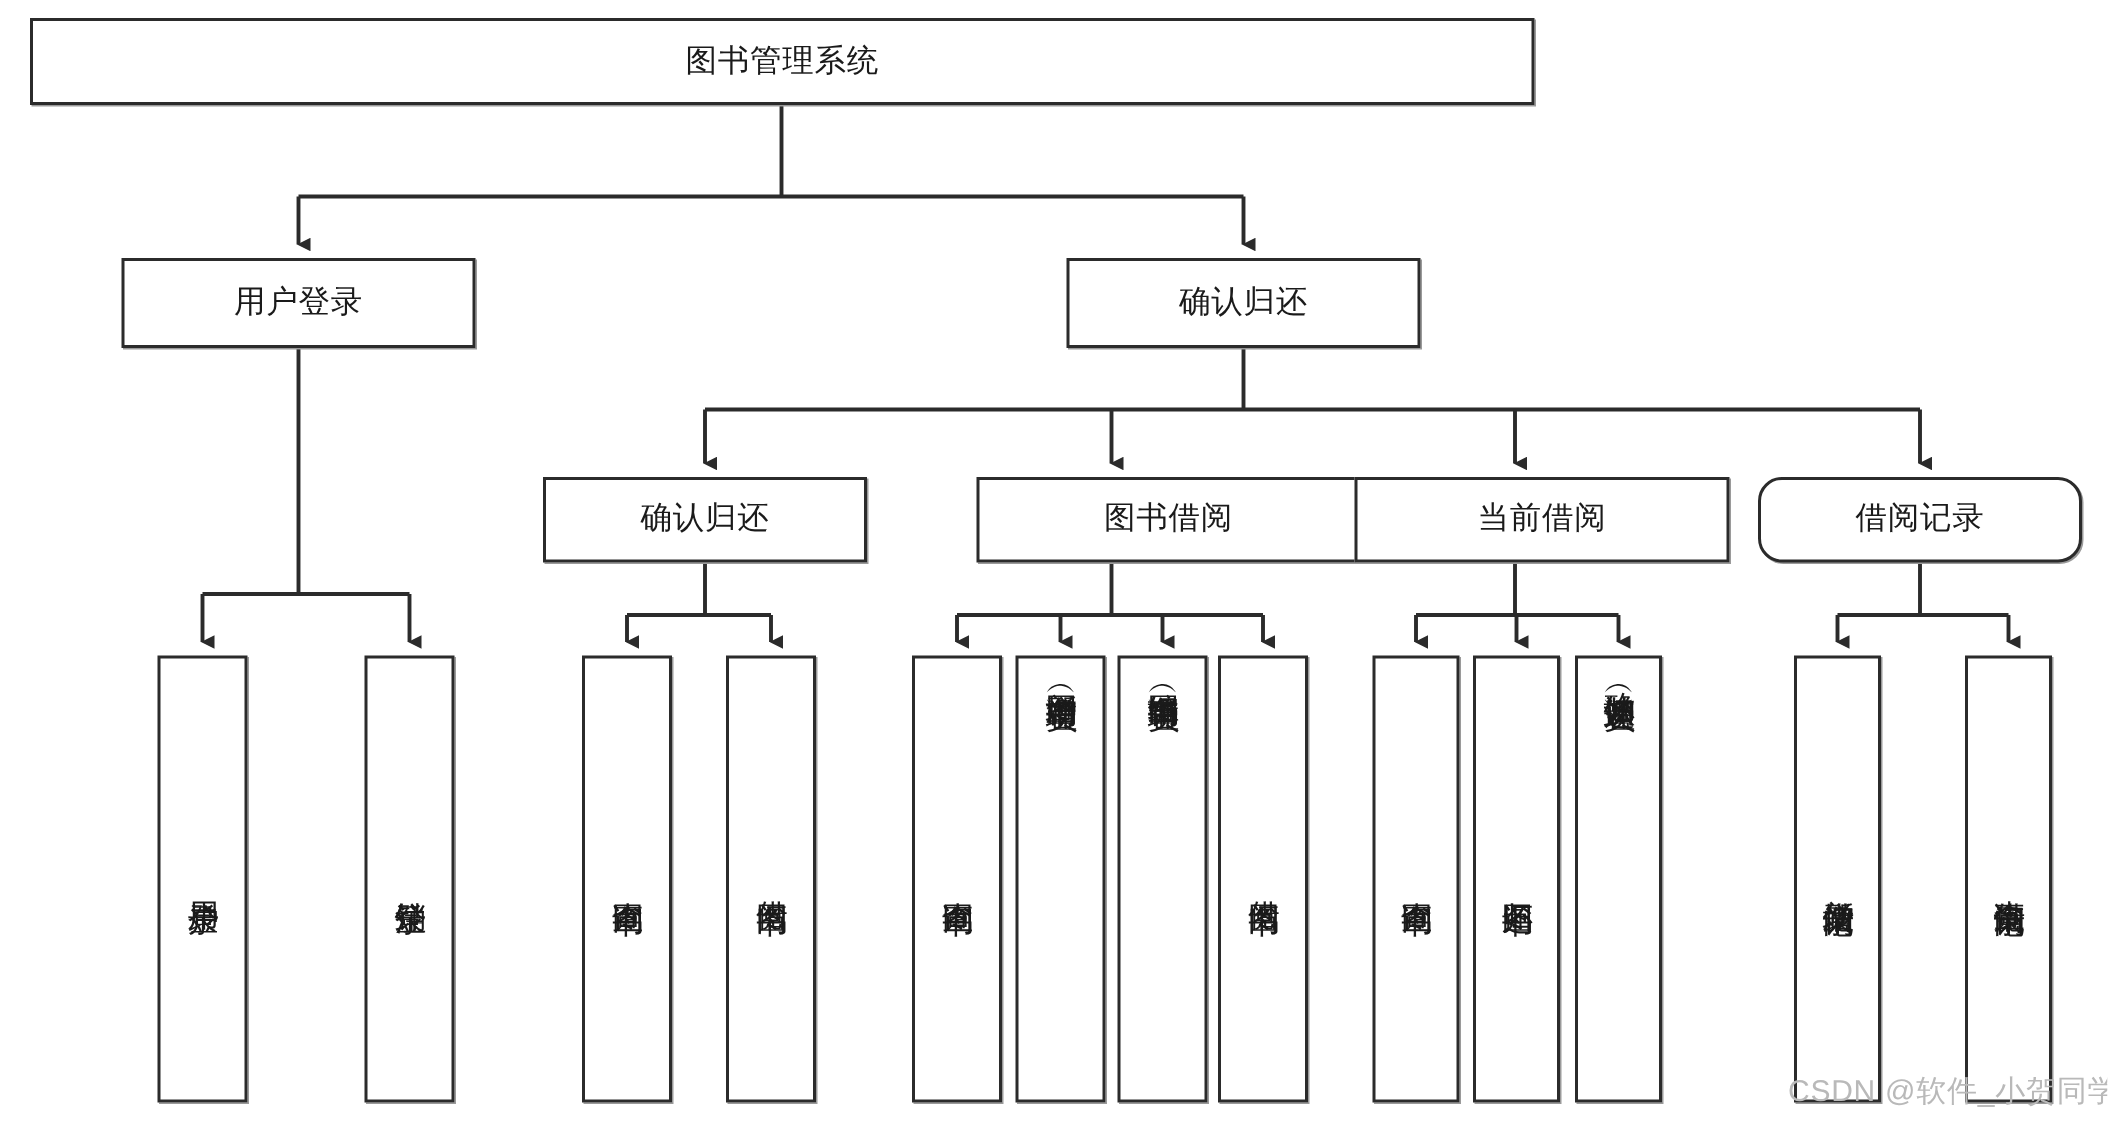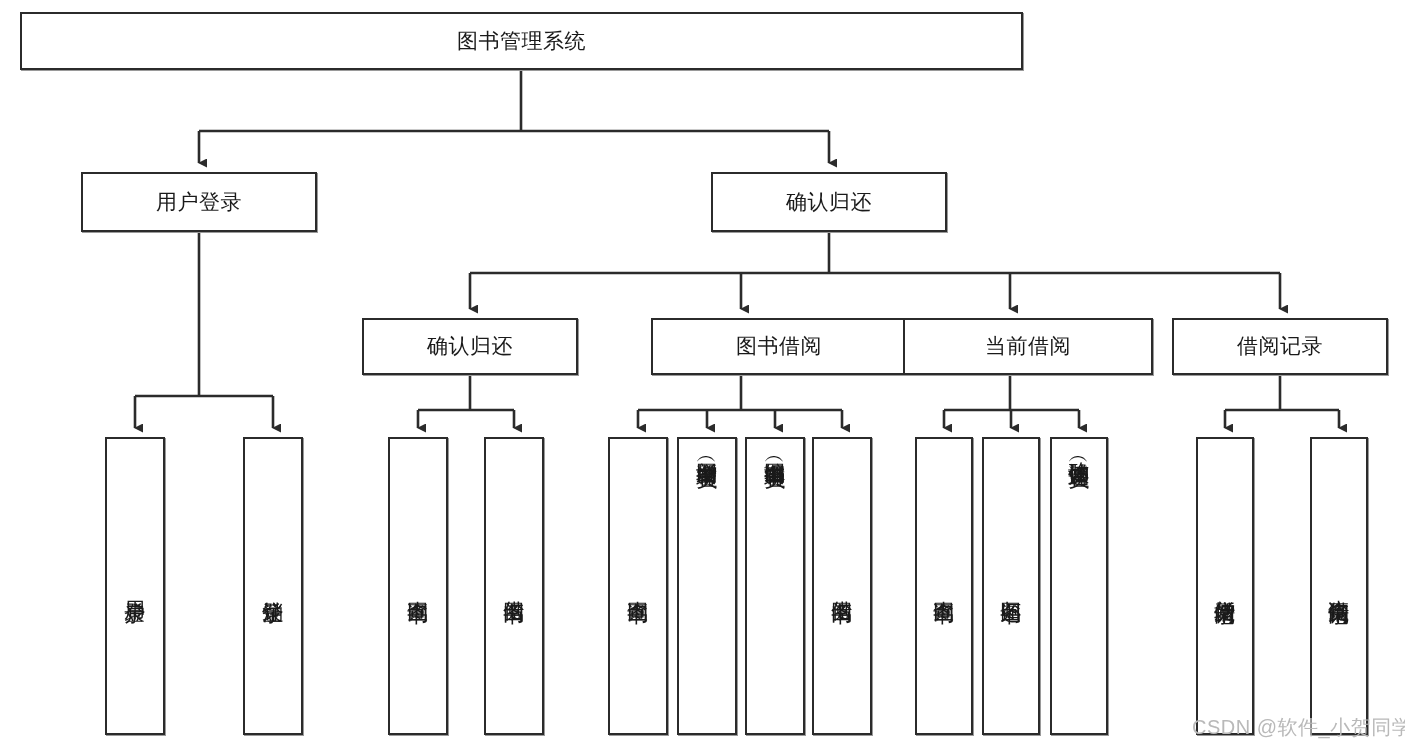--- a/index.html
+++ b/index.html
@@ -131,21 +131,21 @@
       </div>
       <div class="node" style="left: 362px; top: 318px; width: 216px; height: 57px;">
         <span class="label">确认归还</span>
       </div>
       <div class="node" style="left: 633px; top: 318px; width: 256px; height: 57px; margin-left: 18px;">
         <span class="label">图书借阅</span>
       </div>
       <div class="node" style="left: 903px; top: 318px; width: 250px; height: 57px;">
         <span class="label">当前借阅</span>
       </div>
-      <div class="node" style="left: 1172px; top: 318px; width: 216px; height: 57px;">
+      <div class="node" style="left: 1172px; top: 318px; width: 216px; height: 57px; border-radius: 16px;">
         <span class="label">借阅记录</span>
       </div>
       <div class="node vertical midset" style="left: 105px; top: 437px; width: 60px; height: 298px;">
         <span class="label">用户登录</span>
       </div>
       <div class="node vertical midset" style="left: 243px; top: 437px; width: 60px; height: 298px;">
         <span class="label">注销登录</span>
       </div>
       <div class="node vertical midset" style="left: 388px; top: 437px; width: 60px; height: 298px;">
         <span class="label">查询图书</span>

